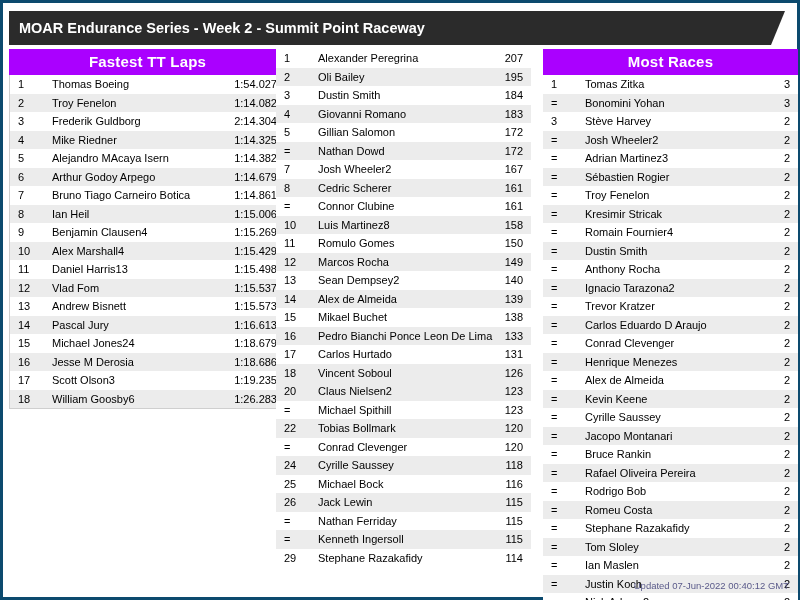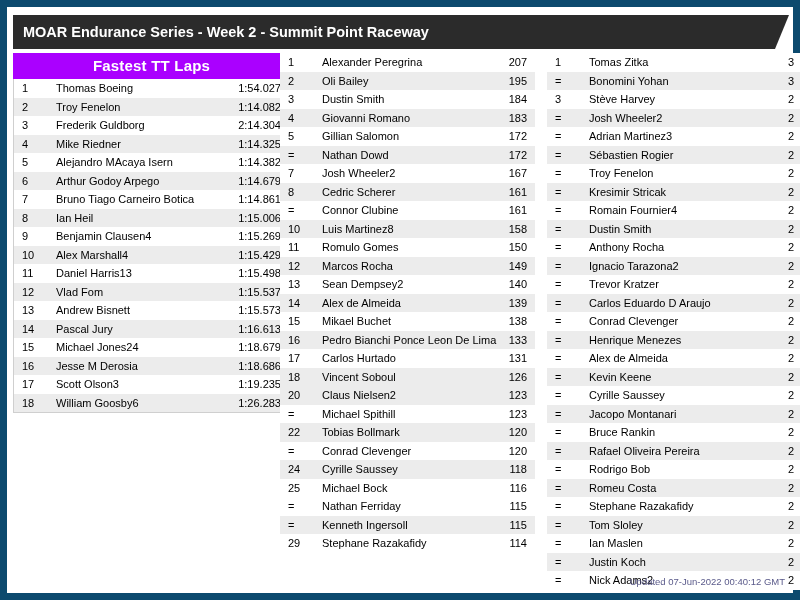--- a/index.html
+++ b/index.html
@@ -13,21 +13,21 @@
     font-family: "Liberation Sans", sans-serif;
     font-size: 11px;
     color: #000000;
     overflow: hidden;
   }
   .page {
     position: relative;
     width: 800px;
     height: 600px;
     box-sizing: border-box;
-    border: 7px solid #0c4a6e;
+    border: 3px solid #0c4a6e;
     background: #ffffff;
   }
   
   .banner {
     position: absolute;
     left: 6px;
     top: 8px;
     width: 762px;
     height: 34px;
     background: #2b2b2b;
@@ -342,20 +342,25 @@
               <tr class="alt">
                 <td class="c-pos">24</td>
                 <td class="c-name">Cyrille Saussey</td>
                 <td class="c-val">118</td>
               </tr>
               <tr class="norm">
                 <td class="c-pos">25</td>
                 <td class="c-name">Michael Bock</td>
                 <td class="c-val">116</td>
               </tr>
+              <tr class="alt">
+                <td class="c-pos">26</td>
+                <td class="c-name">Jack Lewin</td>
+                <td class="c-val">115</td>
+              </tr>
               <tr class="norm">
                 <td class="c-pos">=</td>
                 <td class="c-name">Nathan Ferriday</td>
                 <td class="c-val">115</td>
               </tr>
               <tr class="alt">
                 <td class="c-pos">=</td>
                 <td class="c-name">Kenneth Ingersoll</td>
                 <td class="c-val">115</td>
               </tr>
@@ -363,20 +368,21 @@
                 <td class="c-pos">29</td>
                 <td class="c-name">Stephane Razakafidy</td>
                 <td class="c-val">114</td>
               </tr>
             </tbody>
         </table>
       </div>
     </div>
 
     <div class="col col-3">
+      <div class="col-head">Most Races</div>
       <div class="wrap">
         <table class="tbl">
           <tbody>
               <tr class="norm">
                 <td class="c-pos">1</td>
                 <td class="c-name">Tomas Zitka</td>
                 <td class="c-val">3</td>
               </tr>
               <tr class="alt">
                 <td class="c-pos">=</td>

